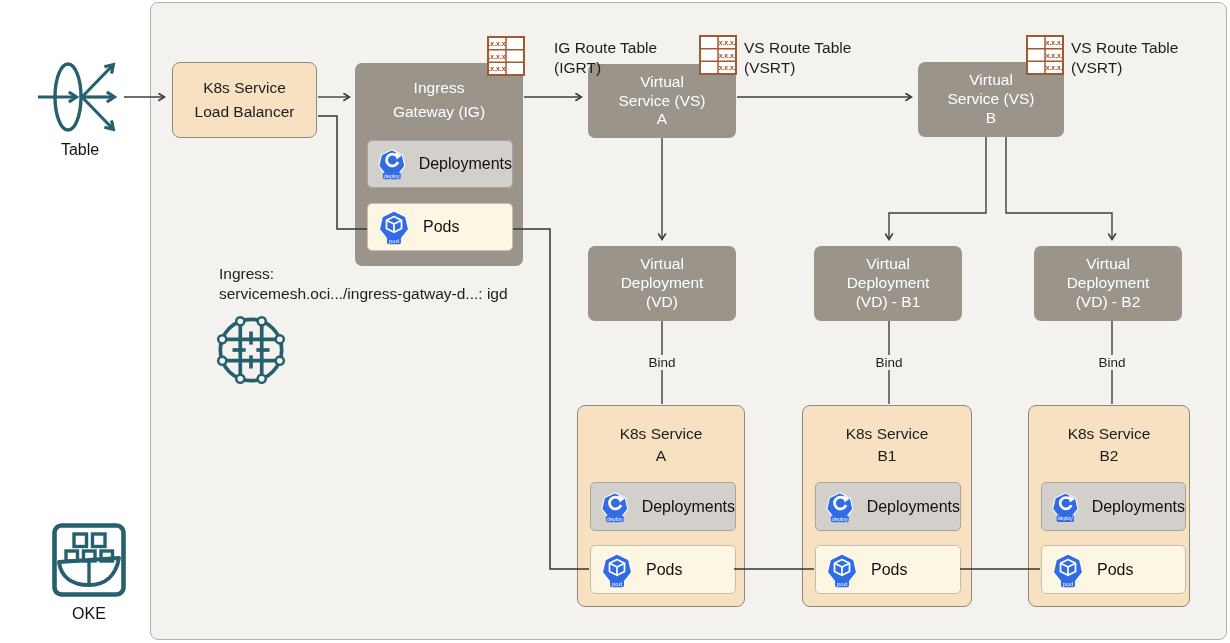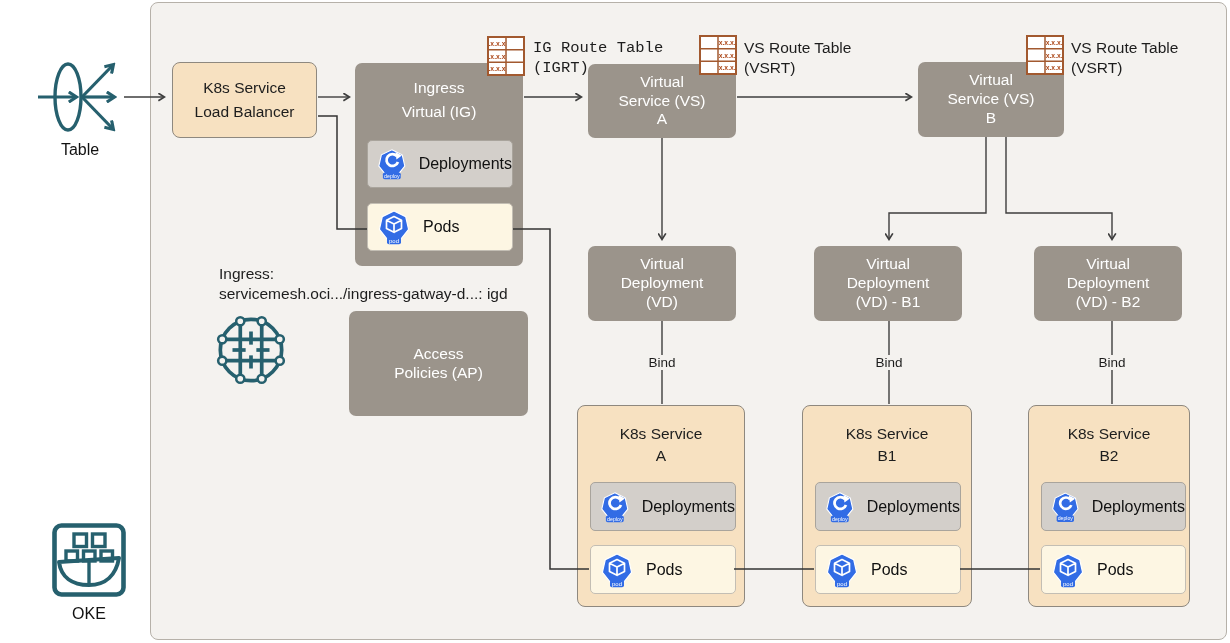--- a/index.html
+++ b/index.html
@@ -125,42 +125,42 @@
     <path d="M513,229 L550,229 L550,569 L589,569" fill="none" stroke="#333" stroke-width="1.5"></path>
     <path d="M734,569 L814,569" fill="none" stroke="#333" stroke-width="1.5"></path>
     <path d="M960,569 L1040,569" fill="none" stroke="#333" stroke-width="1.5"></path>
   </svg>
 
   <div class="box-tan flex-center" style="left:172px;top:62px;width:145px;height:76px;font-size:15.5px;line-height:1.55;">K8s Service
 Load Balancer</div>
 
   <div class="box-gray" style="left:355px;top:63px;width:168px;height:203px;display:block;">
     <div class="ig-title">Ingress
-Virtual (IG)</div>
+Gateway (IG)</div>
     <div class="sub-box sub-deploy" style="left:12px;top:77px;width:146px;height:48px;">
       <svg width="40" height="40">
           <use href="#sym-deploy"></use>
         </svg>
       <span class="lbl">Deployments</span>
     </div>
     <div class="sub-box sub-pods" style="left:12px;top:140px;width:146px;height:48px;">
       <svg width="40" height="40">
           <use href="#sym-pod"></use>
         </svg>
       <span class="lbl">Pods</span>
     </div>
   </div>
 
   <svg class="rt-icon" style="left:487px;top:36px;" viewBox="0 0 38 40">
     <use href="#sym-rt"></use>
     <text x="10" y="10" font-size="6.8" font-weight="bold" fill="#ad4a1c" text-anchor="middle">.x.x.x</text>
     <text x="10" y="22.6" font-size="6.8" font-weight="bold" fill="#ad4a1c" text-anchor="middle">.x.x.x</text>
     <text x="10" y="35.2" font-size="6.8" font-weight="bold" fill="#ad4a1c" text-anchor="middle">.x.x.x</text>
   </svg>
-  <div class="rt-label" style="left:533px;top:38px;font-family:Liberation Mono, monospace;">IG Route Table
+  <div class="rt-label" style="left:554px;top:38px;">IG Route Table
 (IGRT)</div>
 
   <svg class="rt-icon" style="left:699px;top:35px;" viewBox="0 0 38 40">
     <use href="#sym-rt"></use>
     <text x="28.2" y="10" font-size="6.8" font-weight="bold" fill="#ad4a1c" text-anchor="middle">x.x.x.</text>
     <text x="28.2" y="22.6" font-size="6.8" font-weight="bold" fill="#ad4a1c" text-anchor="middle">x.x.x.</text>
     <text x="28.2" y="35.2" font-size="6.8" font-weight="bold" fill="#ad4a1c" text-anchor="middle">x.x.x.</text>
   </svg>
   <div class="rt-label" style="left:744px;top:38px;">VS Route Table
 (VSRT)</div>
@@ -213,22 +213,20 @@
         <circle cx="50" cy="9.5" r="4.2"></circle>
       <circle cx="9.5" cy="28" r="4.2"></circle>
         <circle cx="68.5" cy="28" r="4.2"></circle>
       <circle cx="9.5" cy="50" r="4.2"></circle>
         <circle cx="68.5" cy="50" r="4.2"></circle>
       <circle cx="28" cy="68.5" r="4.2"></circle>
         <circle cx="50" cy="68.5" r="4.2"></circle>
     </g>
   </svg>
 
-  <div class="box-gray" style="left:349px;top:311px;width:179px;height:105px;">Access
-Policies (AP)</div>
 
   <div class="box-tan" style="left:577px;top:405px;width:168px;height:202px;">
     <div class="title">K8s Service
 A</div>
     <div class="sub-box sub-deploy" style="left:12px;top:76px;width:146px;height:49px;">
       <svg width="40" height="40">
           <use href="#sym-deploy"></use>
         </svg>
       <span class="lbl">Deployments</span>
     </div>

